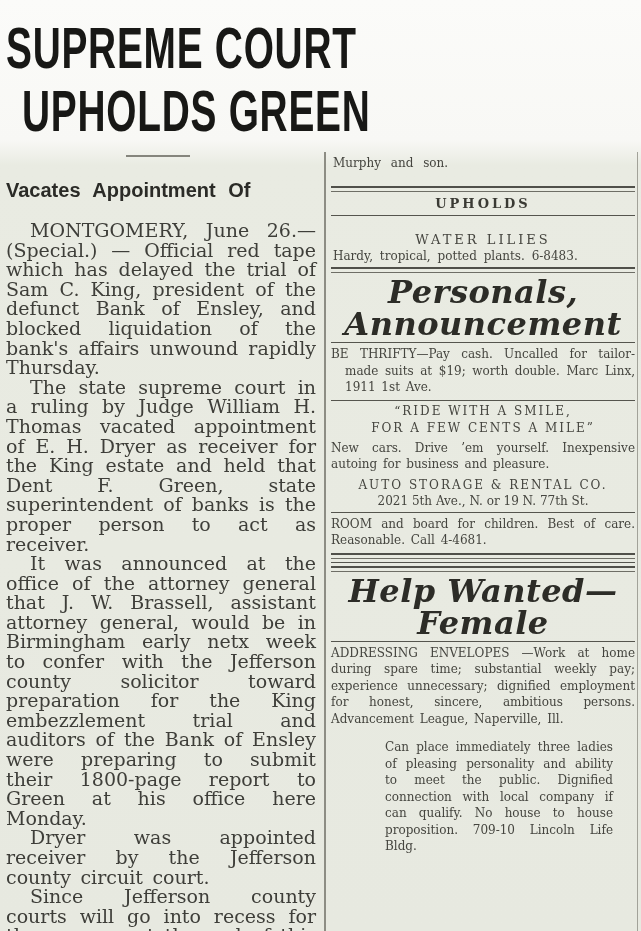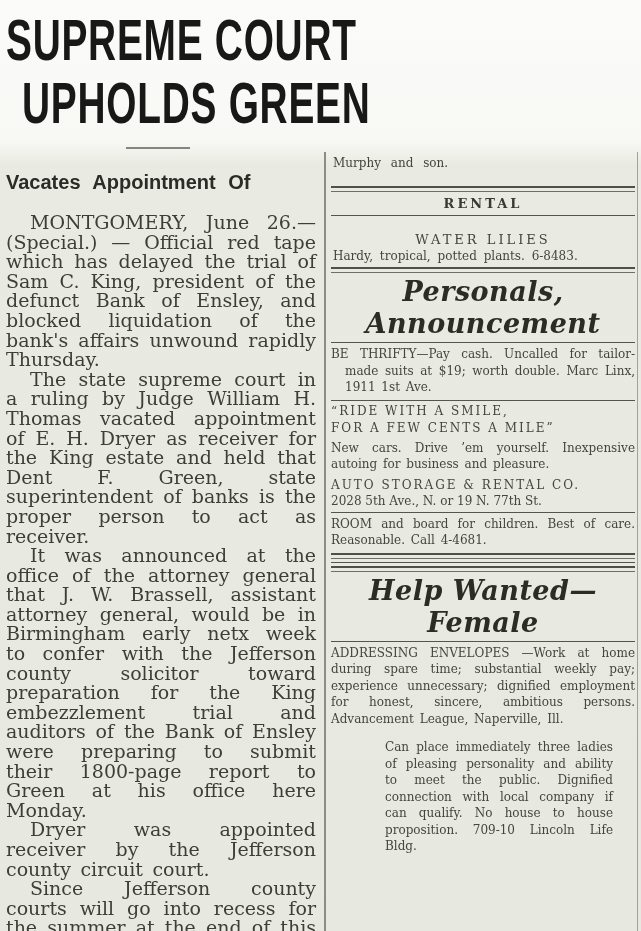--- a/index.html
+++ b/index.html
@@ -5,21 +5,21 @@
   html,body{margin:0;padding:0;}
   .page{
     position:relative;
     width:641px;height:931px;
     overflow:hidden;
     background:linear-gradient(180deg,#fbfbf9 0px,#f8f8f5 140px,#e9ebe2 165px,#e7e9e0 100%);
     font-family:"DejaVu Serif", serif;
     color:#3c3c37;
   }
   
-  .col-left{position:absolute;left:0;top:0;width:322px;height:931px;box-sizing:border-box;padding:8px 6px 0 6px;}
+  .col-left{position:absolute;left:0;top:0;width:322px;height:931px;box-sizing:border-box;padding:16px 6px 0 6px;}
   .hl-line{
     font-family:"Liberation Sans", sans-serif;
     font-weight:bold;
     font-size:54px;
     line-height:60px;
     letter-spacing:1px;
     color:#181816;
     white-space:nowrap;
     transform:scale(0.72,1.06);
     transform-origin:left top;
@@ -53,27 +53,27 @@
   .col-right{position:absolute;left:331px;top:155px;width:304px;font-size:12px;line-height:16.5px;color:#45453f;}
   .rule1{border-top:1.5px solid #55554e;margin:2px 0;}
   .rule2{height:3px;border-top:2px solid #50504a;border-bottom:1px solid #6e6e66;margin:3px 0;}
   .frag{word-spacing:6px;margin:0 0 14px 2px;}
   .small-header{text-align:center;font-weight:bold;letter-spacing:3px;font-size:13px;line-height:18px;margin:2px 0;color:#3a3a34;}
   .wl-title{text-align:center;letter-spacing:3px;font-size:13px;line-height:16px;margin-top:16px;}
   .wl-body{margin:0 0 3px 2px;word-spacing:3px;}
   .section-header{
     font-family:"DejaVu Serif", serif;
     font-style:italic;font-weight:bold;
-    font-size:27px;line-height:32px;
+    font-size:32px;line-height:32px;
     text-align:center;color:#2c2c27;
     margin:1px 0;letter-spacing:0.5px;
   }
   .ad{margin:3px 0 4px 0;text-align:justify;word-spacing:2px;}
   .ad.hang{padding-left:14px;text-indent:-14px;}
-  .center{}
+  .center{text-align:center;}
   .ride-title{letter-spacing:2px;line-height:17px;}
   .ride-co{letter-spacing:2px;}
   .can-place{margin:12px 22px 12px 54px;text-align:justify;word-spacing:2px;}
 </style>
 </head>
 <body>
 
 <div class="page">
 
   <div class="col-left">
@@ -95,40 +95,40 @@
   </div>
 
   <div class="col-divider"></div>
   <div class="edge-line"></div>
 
   <div class="col-right">
 
     <div class="frag">Murphy and son.</div>
 
     <div class="rule2"></div>
-    <div class="small-header">RENTAL</div>
+    <div class="small-header">UPHOLDS</div>
     <div class="rule1"></div>
 
     <div class="wl-title">WATER LILIES</div>
     <div class="wl-body">Hardy, tropical, potted plants. 6-8483.</div>
 
     <div class="rule2"></div>
     <div class="section-header">Personals, Announcement</div>
     <div class="rule1"></div>
 
     <div class="ad hang">BE THRIFTY—Pay cash. Uncalled for tailor-made suits at $19; worth double. Marc Linx, 1911 1st Ave.</div>
 
     <div class="rule1"></div>
 
     <div>
       <div class="center ride-title">“RIDE WITH A SMILE,</div>
       <div class="center ride-title">FOR A FEW CENTS A MILE”</div>
       <div class="ad">New cars. Drive ’em yourself. Inexpensive autoing for business and pleasure.</div>
       <div class="center ride-co">AUTO STORAGE &amp; RENTAL CO.</div>
-      <div class="center">2028 5th Ave., N. or 19 N. 77th St.</div>
+      <div class="center">2021 5th Ave., N. or 19 N. 77th St.</div>
     </div>
 
     <div class="rule1"></div>
 
     <div class="ad">ROOM and board for children. Best of care. Reasonable. Call 4-4681.</div>
 
     <div class="rule2"></div>
     <div class="rule1"></div>
 
 

